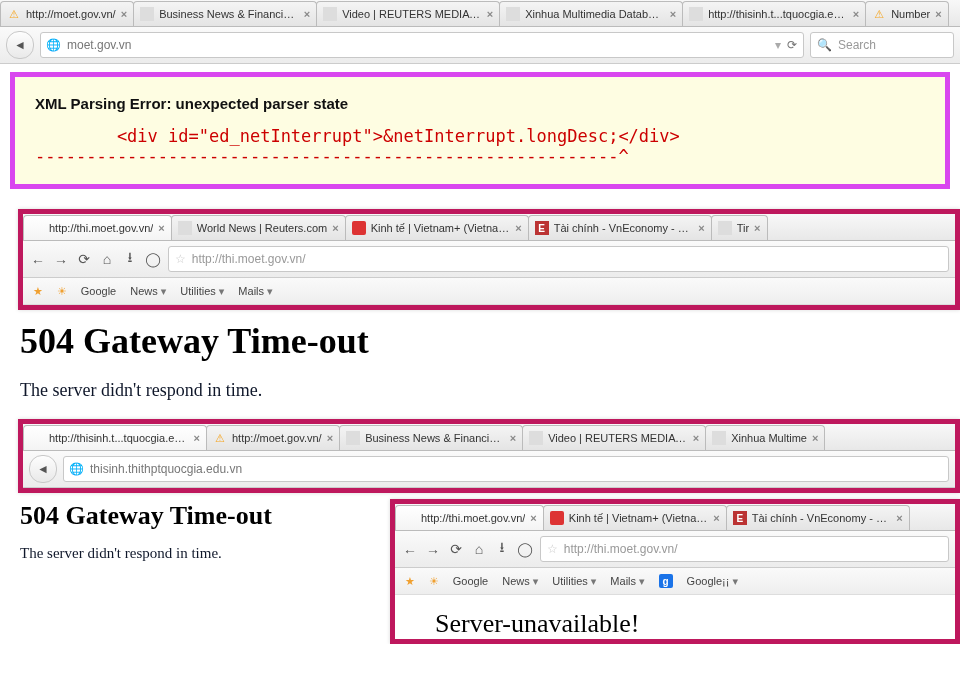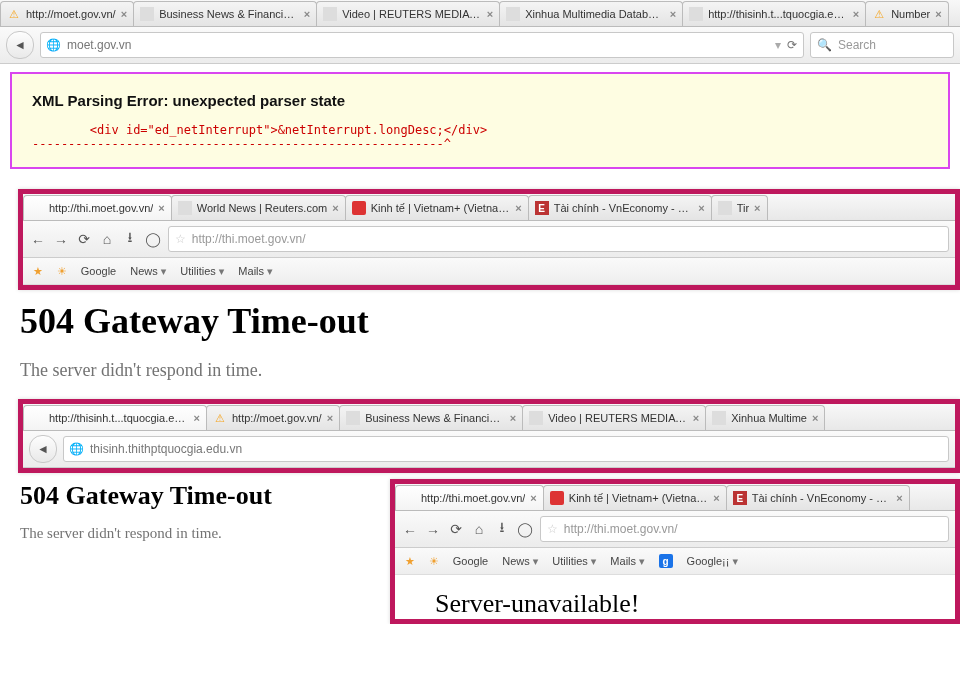--- a/index.html
+++ b/index.html
@@ -9,28 +9,28 @@
 .tab .label{overflow:hidden;text-overflow:ellipsis;flex:1}
 .tab .x{color:#888;font-weight:bold}
 .favicon{width:14px;height:14px;flex:0 0 14px;display:flex;align-items:center;justify-content:center}
 .navbar{display:flex;align-items:center;gap:6px;height:30px;padding:3px 6px;background:linear-gradient(#fafafa,#ececec);border-bottom:1px solid #ccc}
 .rnd{width:22px;height:22px;border:1px solid #c8c8c8;border-radius:3px;background:linear-gradient(#fdfdfd,#e9e9e9);display:flex;align-items:center;justify-content:center;color:#555}
 .rnd.big{width:26px;height:26px;border-radius:13px}
 .urlbox{flex:1;display:flex;align-items:center;gap:6px;height:24px;border:1px solid #c8c8c8;border-radius:3px;background:#fff;padding:0 6px;color:#777}
 .searchbox{width:130px;display:flex;align-items:center;gap:6px;height:24px;border:1px solid #c8c8c8;border-radius:3px;background:#fff;padding:0 6px;color:#999}
 .bookbar{display:flex;align-items:center;gap:14px;height:26px;padding:0 10px;background:linear-gradient(#fafafa,#eee);border-bottom:1px solid #ddd;font-size:11px;color:#444}
 .bookbar .drop::after{content:" \25BE";color:#777}
-.errbox{margin:8px 10px;border:2px solid #d946ef;background:#fefde2;padding:18px 20px 4px;color:#111}
+.errbox{margin:8px 10px;border:5px solid #d946ef;background:#fefde2;padding:18px 20px 18px;color:#111}
 .errbox .hdr{font:bold 15px Arial}
-.errbox pre{margin:14px 0 12px;font-family:Consolas,monospace;font-size:12px;color:#c00}
+.errbox pre{margin:14px 0 0;font-family:Consolas,monospace;font-size:17px;color:#c00}
 .section-gap{height:12px}
 .inset{margin-left:18px}
 .bigserif{font:bold 36px "Times New Roman",serif;margin:10px 20px 18px}
 .midserif{font:bold 26px "Times New Roman",serif;margin:8px 20px 14px}
-.paraserif{font:400 18px "Times New Roman",serif;margin:0 20px 18px;color:#737373}
+.paraserif{font:400 18px "Times New Roman",serif;margin:0 20px 18px;color:#0f172a}
 .warn-tri{color:#f5a623}
 .globe{color:#888}
 .sun{color:#f0a030}
 .star{color:#f0a030}
 .gbox{width:14px;height:14px;background:#1a73e8;color:#fff;font:bold 10px Arial;display:flex;align-items:center;justify-content:center;border-radius:2px}
 .ebox{width:14px;height:14px;background:#b33;color:#fff;font:bold 10px Arial;display:flex;align-items:center;justify-content:center}
 .vplus{width:14px;height:14px;background:#d33;border-radius:2px}
 .sq{width:14px;height:14px;background:#ddd}
 .nested{border:5px solid #be185d;box-shadow:0 0 4px rgba(0,0,0,.15)}
 .row2col{display:flex;align-items:flex-start;gap:0}

